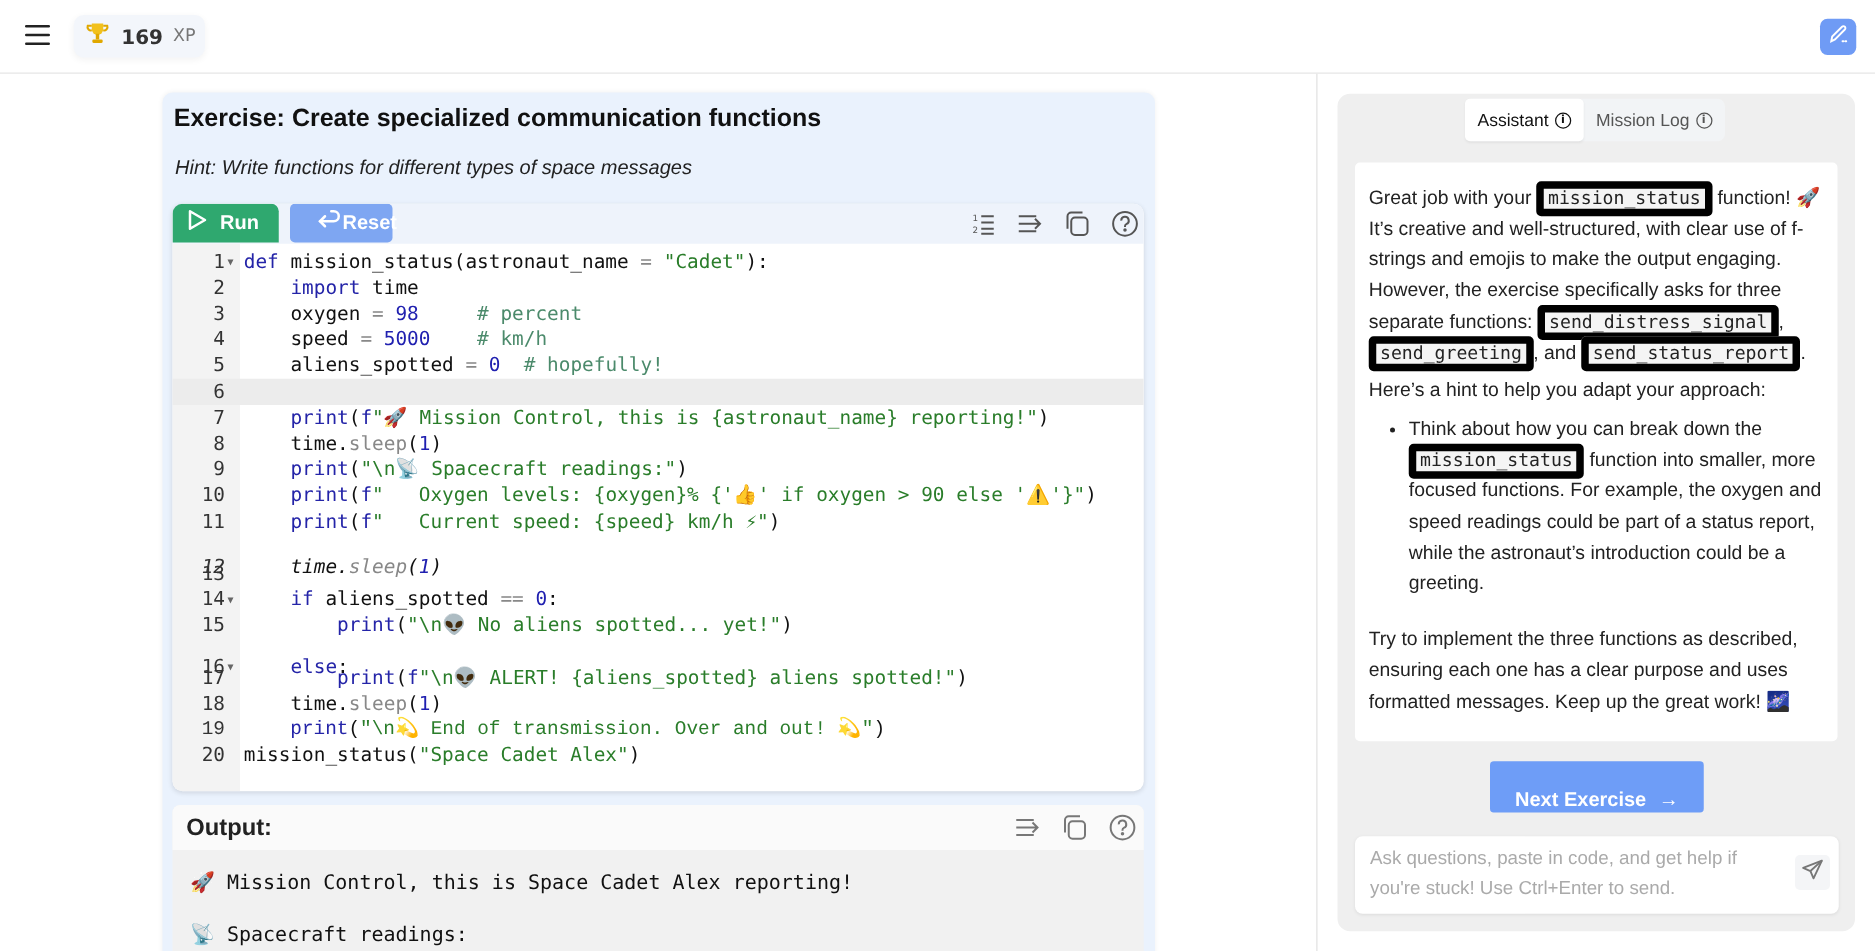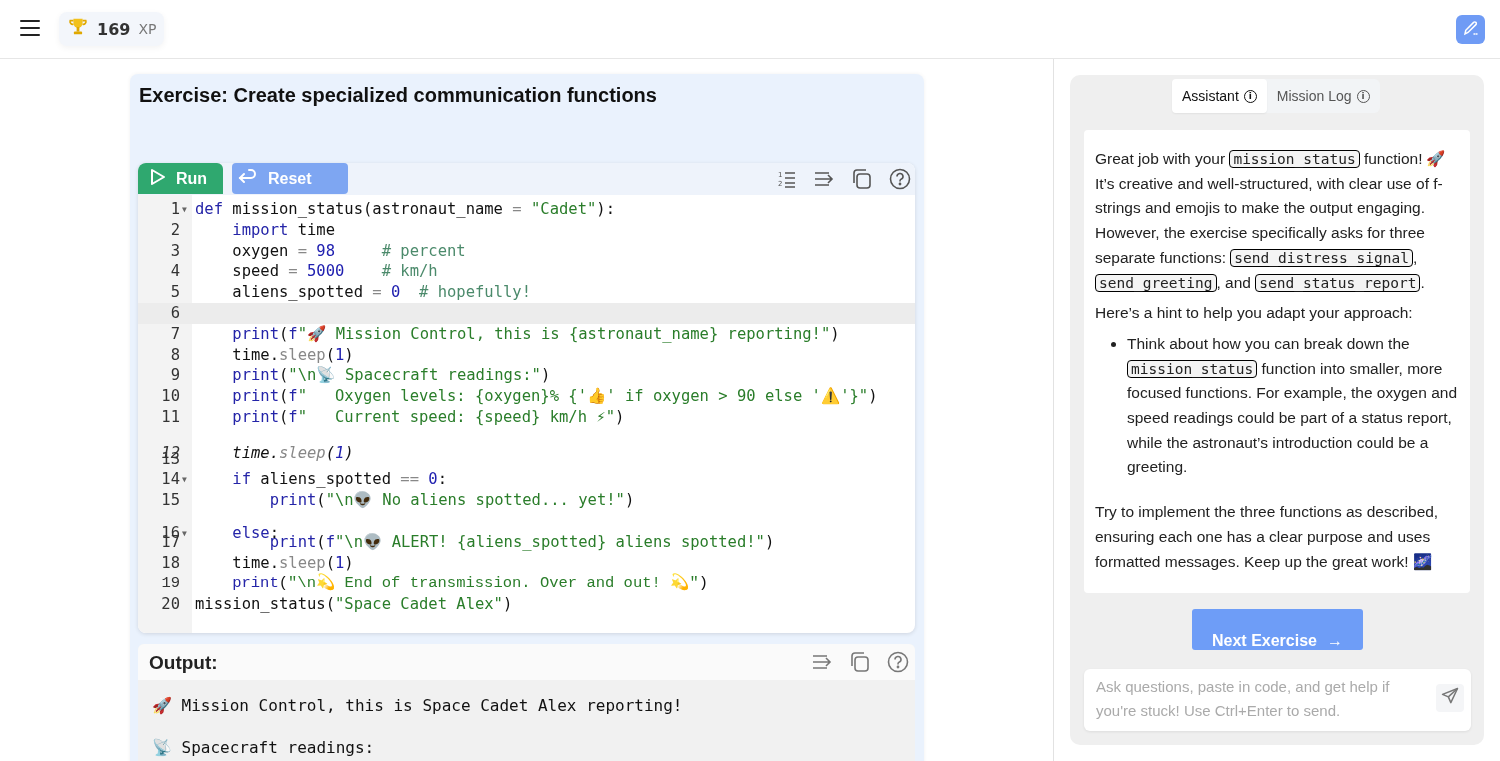--- a/index.html
+++ b/index.html
@@ -13,21 +13,21 @@
 .edit-btn{position:absolute;left:1456px;top:15px;width:29px;height:29px;background:#6f9bf5;border-radius:6px;display:flex;align-items:center;justify-content:center;cursor:pointer}
 .divider-v{position:absolute;left:1053px;top:59px;width:1px;height:702px;background:#e2e2e2}
 
 .exercise{position:absolute;left:130px;top:74px;width:794px;height:700px;background:#eaf2fd;border-radius:8px;box-shadow:0 0 4px rgba(0,0,0,0.06)}
 .ex-title{position:absolute;left:9px;top:10px;font-size:20px;font-weight:bold;color:#111}
 .ex-hint{position:absolute;left:10px;top:52px;font-size:16px;font-style:italic;color:#222}
 
 .editor-wrap{position:absolute;left:8px;top:89px;width:777px;height:470px;background:#fff;border-radius:8px;box-shadow:0 1px 4px rgba(0,0,0,0.12);overflow:hidden}
 .editor-toolbar{position:absolute;left:0;top:0;width:777px;height:32px;background:#eef3fb}
 .btn-run{position:absolute;left:0;top:0;width:85px;height:31px;background:#2fa86f;border-radius:6px 6px 0 0;color:#fff;font-weight:bold;font-size:16px;display:flex;align-items:center;gap:10px;padding-left:12px;cursor:pointer}
-.btn-reset{position:absolute;left:94px;top:0;width:116px;height:31px;background:#7ea6f2;border-radius:4px;color:#fff;font-weight:bold;font-size:16px;display:flex;align-items:center;gap:10px;padding-left:6px;cursor:pointer}
+.btn-reset{position:absolute;left:94px;top:0;width:82px;height:31px;background:#7ea6f2;border-radius:4px;color:#fff;font-weight:bold;font-size:16px;display:flex;align-items:center;gap:0;padding-left:22px;cursor:pointer}
 .tb-icon{position:absolute;top:4px;width:24px;height:24px;display:flex;align-items:center;justify-content:center;cursor:pointer}
 
 .code-area{position:absolute;left:0;top:32px;width:777px;height:438px;font-family:"DejaVu Sans Mono",monospace;font-size:15.5px}
 .gutter{position:absolute;left:0;top:0;width:54px;height:438px;background:#f3f3f3}
 .code-line{position:absolute;left:0;height:21px;line-height:21px;width:777px;white-space:pre}
 .code-line.active{background:#ececec}
 .ln{position:absolute;left:0;width:42px;text-align:right;color:#333}
 .fold{position:absolute;left:44px;font-size:8px;color:#666}
 .ct{position:absolute;left:57px;color:#111}
 .kw{color:#2424a8}
@@ -43,21 +43,21 @@
 .out-line{position:absolute;left:14px;font-family:"DejaVu Sans Mono",monospace;font-size:16px;color:#111;white-space:pre}
 
 .assistant{position:absolute;left:1070px;top:75px;width:414px;height:670px;background:#efefef;border-radius:10px}
 .tabs{position:absolute;left:102px;top:4px;height:34px;display:flex;background:#f2f4f6;border-radius:6px}
 .tab{height:34px;padding:0 10px;display:flex;align-items:center;gap:5px;font-size:14px;cursor:pointer}
 .tab.active{background:#fff;color:#111;border-radius:4px;box-shadow:0 1px 2px rgba(0,0,0,0.06)}
 .tab.inactive{color:#555}
 .info-i{width:13px;height:13px;border:1.3px solid currentColor;border-radius:50%;font-size:9px;display:inline-flex;align-items:center;justify-content:center;font-weight:bold;font-family:"DejaVu Sans",sans-serif}
 .msg-card{position:absolute;left:14px;top:55px;width:386px;height:463px;background:#fff;border-radius:4px;padding:17px 11px;font-size:15.5px;line-height:24.7px;color:#222;overflow:hidden}
 .msg-card p{margin-bottom:6px}
-.code-chip{font-family:"DejaVu Sans Mono",monospace;font-size:14.5px;background:#f4f4f4;border:1px solid #000000;border-radius:4px;padding:0 3px}
+.code-chip{font-family:"DejaVu Sans Mono",monospace;font-size:14.5px;background:#f4f4f4;border:6px solid #000000;border-radius:4px;padding:0 3px}
 .msg-card ul{padding-left:32px;margin-bottom:20px}
 .msg-card li{list-style:disc}
 .next-btn{position:absolute;left:122px;top:534px;width:171px;height:41px;background:#6e9df7;border-radius:3px;color:#fff;font-weight:bold;font-size:16px;display:flex;align-items:flex-end;justify-content:center;gap:10px;cursor:pointer}
 .chat-input{position:absolute;left:14px;top:594px;width:387px;height:62px;background:#fff;border-radius:6px;box-shadow:0 1px 3px rgba(0,0,0,0.08)}
 .chat-input textarea{position:absolute;left:12px;top:6px;width:330px;height:52px;border:none;outline:none;resize:none;font-family:"Liberation Sans",sans-serif;font-size:15px;line-height:24px;color:#333;background:transparent}
 .chat-input textarea::placeholder{color:#aaa}
 .send-btn{position:absolute;left:352px;top:15px;width:28px;height:28px;background:#f4f5f7;border-radius:4px;display:flex;align-items:center;justify-content:center;cursor:pointer}
 </style>
 </head>
 <body>
@@ -87,20 +87,21 @@
           <path d="M16 20h1M19 20h1"></path>
         </svg>
     </span>
   </div>
 </div>
 
 <div class="divider-v"></div>
 
 <div class="exercise">
   <div class="ex-title">Exercise: Create specialized communication functions</div>
+  <div class="ex-hint">Hint: Write functions for different types of space messages</div>
 
   <div class="editor-wrap">
     <div class="editor-toolbar">
       <div class="btn-run">
         <span><svg width="16" height="18" viewBox="0 0 16 18">
               <path d="M2 2l12 7-12 7z" fill="none" stroke="#fff" stroke-width="2" stroke-linejoin="round"></path>
             </svg></span>
         <span>Run</span>
       </div>
       <div class="btn-reset">

